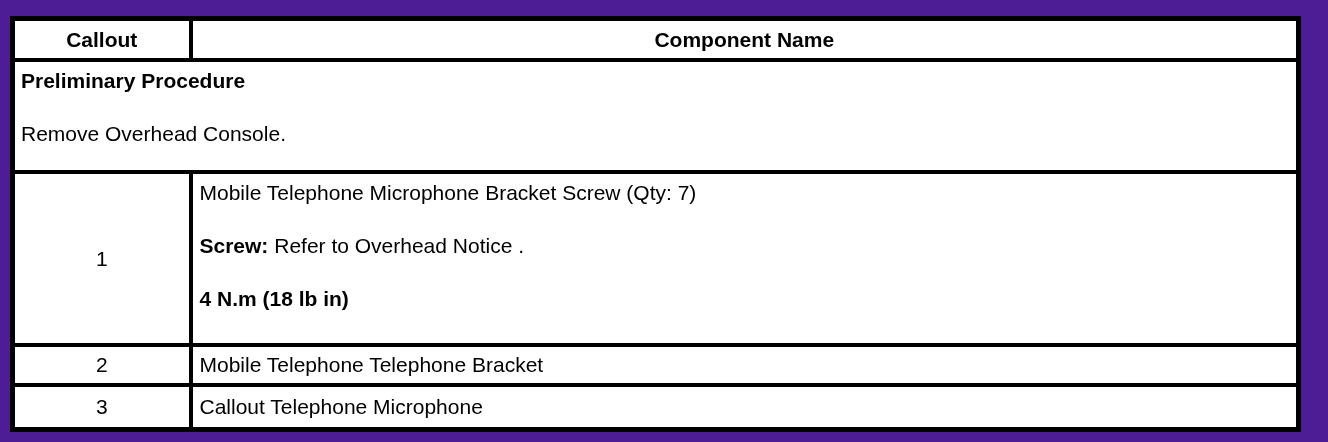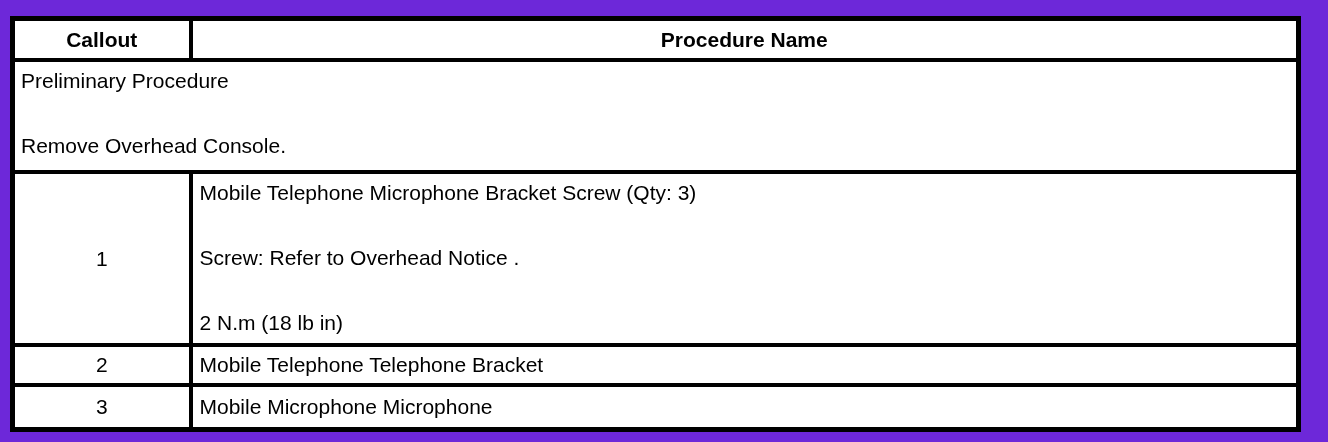--- a/index.html
+++ b/index.html
@@ -8,21 +8,21 @@
     background: #ffffff;
     width: 1328px;
     height: 442px;
     font-family: "Liberation Sans", sans-serif;
     color: #000000;
   }
   .page {
     position: relative;
     width: 1328px;
     height: 442px;
-    background: #6d28d9;
+    background: #4c1d95;
     overflow: hidden;
   }
   table.component-table {
     position: absolute;
     left: 10px;
     top: 16px;
     width: 1291px;
     height: 412px;
     border-collapse: collapse;
     table-layout: fixed;
@@ -60,54 +60,54 @@
   td.top-cell {
     vertical-align: top;
     padding-top: 3px;
     padding-bottom: 3px;
   }
   td.prelim-cell {
     vertical-align: top;
     text-align: left;
     padding: 3px 6px;
   }
-  .bold { font-weight: normal; }
-  .spaced { margin-top: 34px; }
+  .bold { font-weight: bold; }
+  .spaced { margin-top: 22px; }
 </style>
 </head>
 <body>
 
 <div class="page">
   <table class="component-table">
     <colgroup>
       <col class="callout-col">
       <col>
     </colgroup>
     <tbody>
         <tr class="header-row">
       <th>Callout</th>
-      <th>Procedure Name</th>
+      <th>Component Name</th>
     </tr>
     <tr class="preliminary-row">
       <td class="prelim-cell" colspan="2">
         <div class="bold">Preliminary Procedure</div>
         <div class="spaced">Remove Overhead Console.</div>
       </td>
     </tr>
     <tr class="row-1">
       <td class="callout-cell">1</td>
       <td class="comp-cell top-cell">
-        <div>Mobile Telephone Microphone Bracket Screw (Qty: 3)</div>
+        <div>Mobile Telephone Microphone Bracket Screw (Qty: 7)</div>
         <div class="spaced"><span class="bold">Screw:</span><span> Refer to Overhead Notice .</span></div>
-        <div class="spaced bold">2 N.m (18 lb in)</div>
+        <div class="spaced bold">4 N.m (18 lb in)</div>
       </td>
     </tr>
     <tr class="row-2">
       <td class="callout-cell">2</td>
       <td class="comp-cell">Mobile Telephone Telephone Bracket</td>
     </tr>
     <tr class="row-3">
       <td class="callout-cell">3</td>
-      <td class="comp-cell">Mobile Microphone Microphone</td>
+      <td class="comp-cell">Callout Telephone Microphone</td>
     </tr>
   </tbody>
     </table>
 </div>
 
 </body></html>

